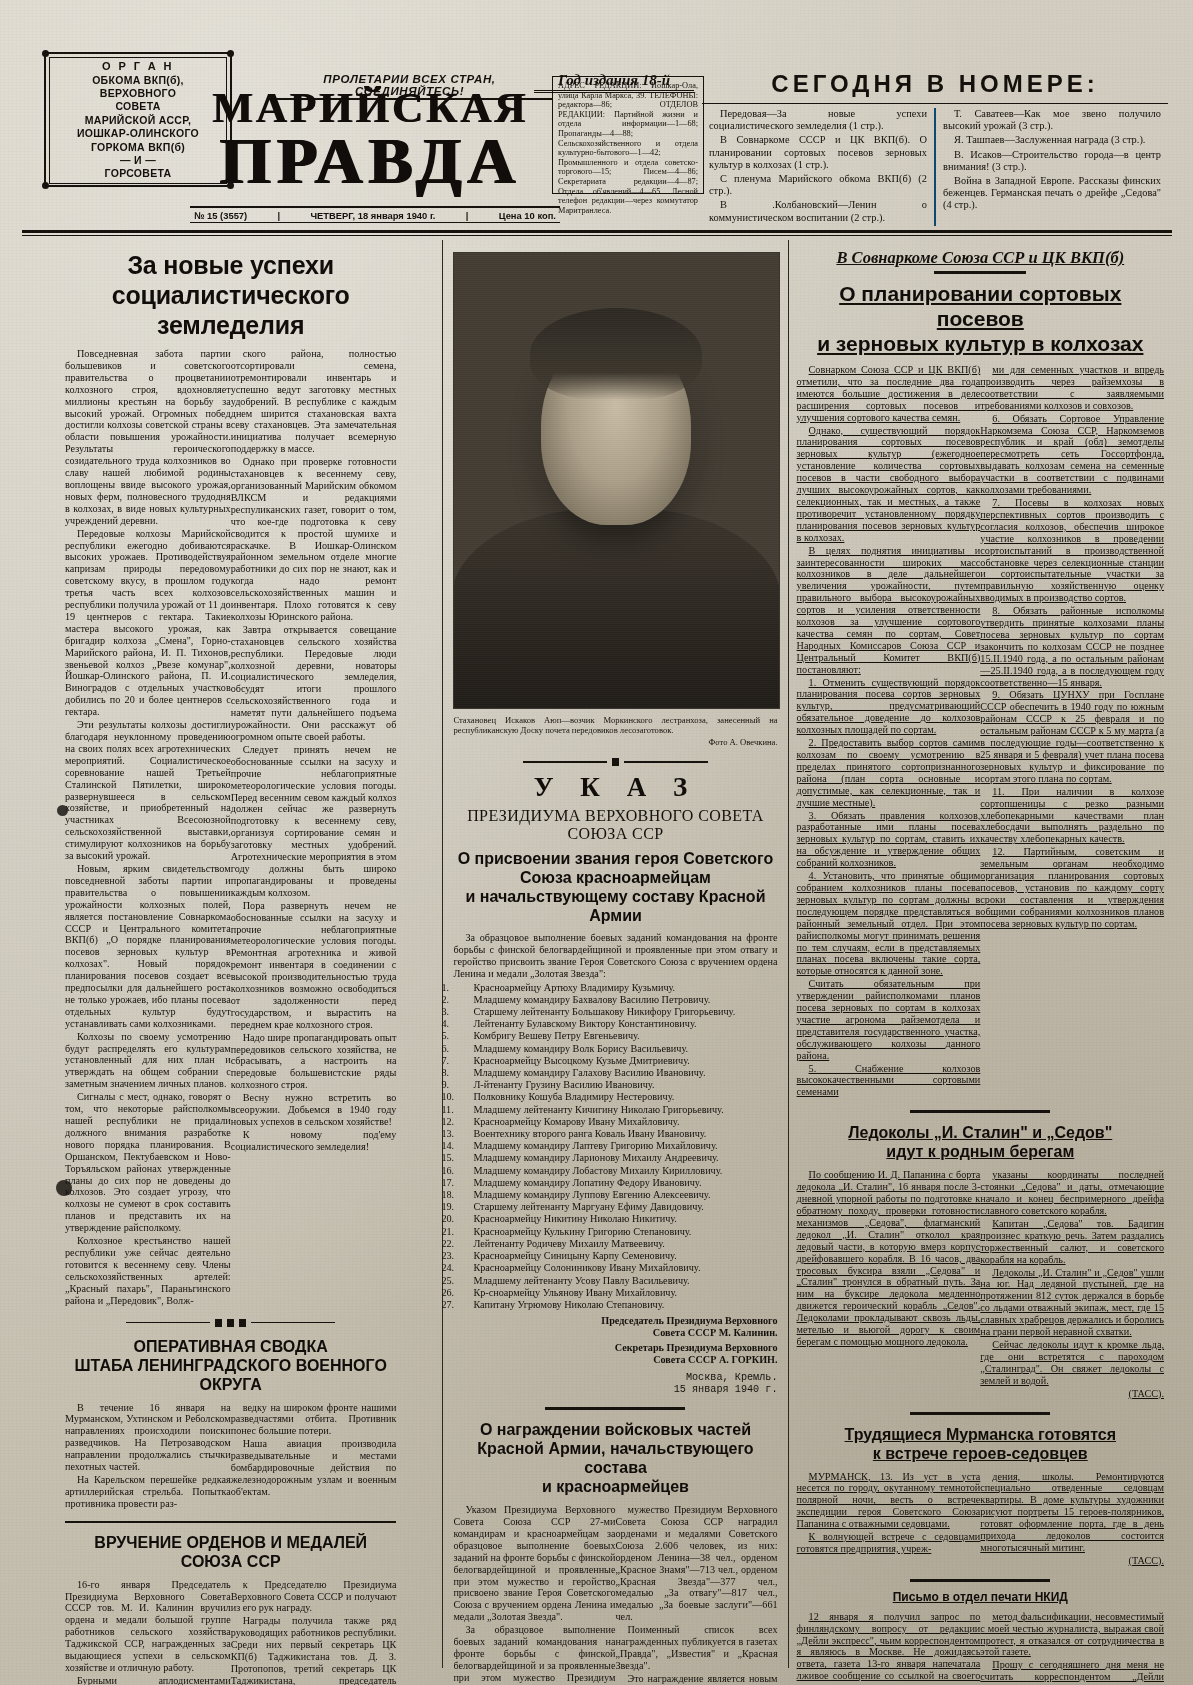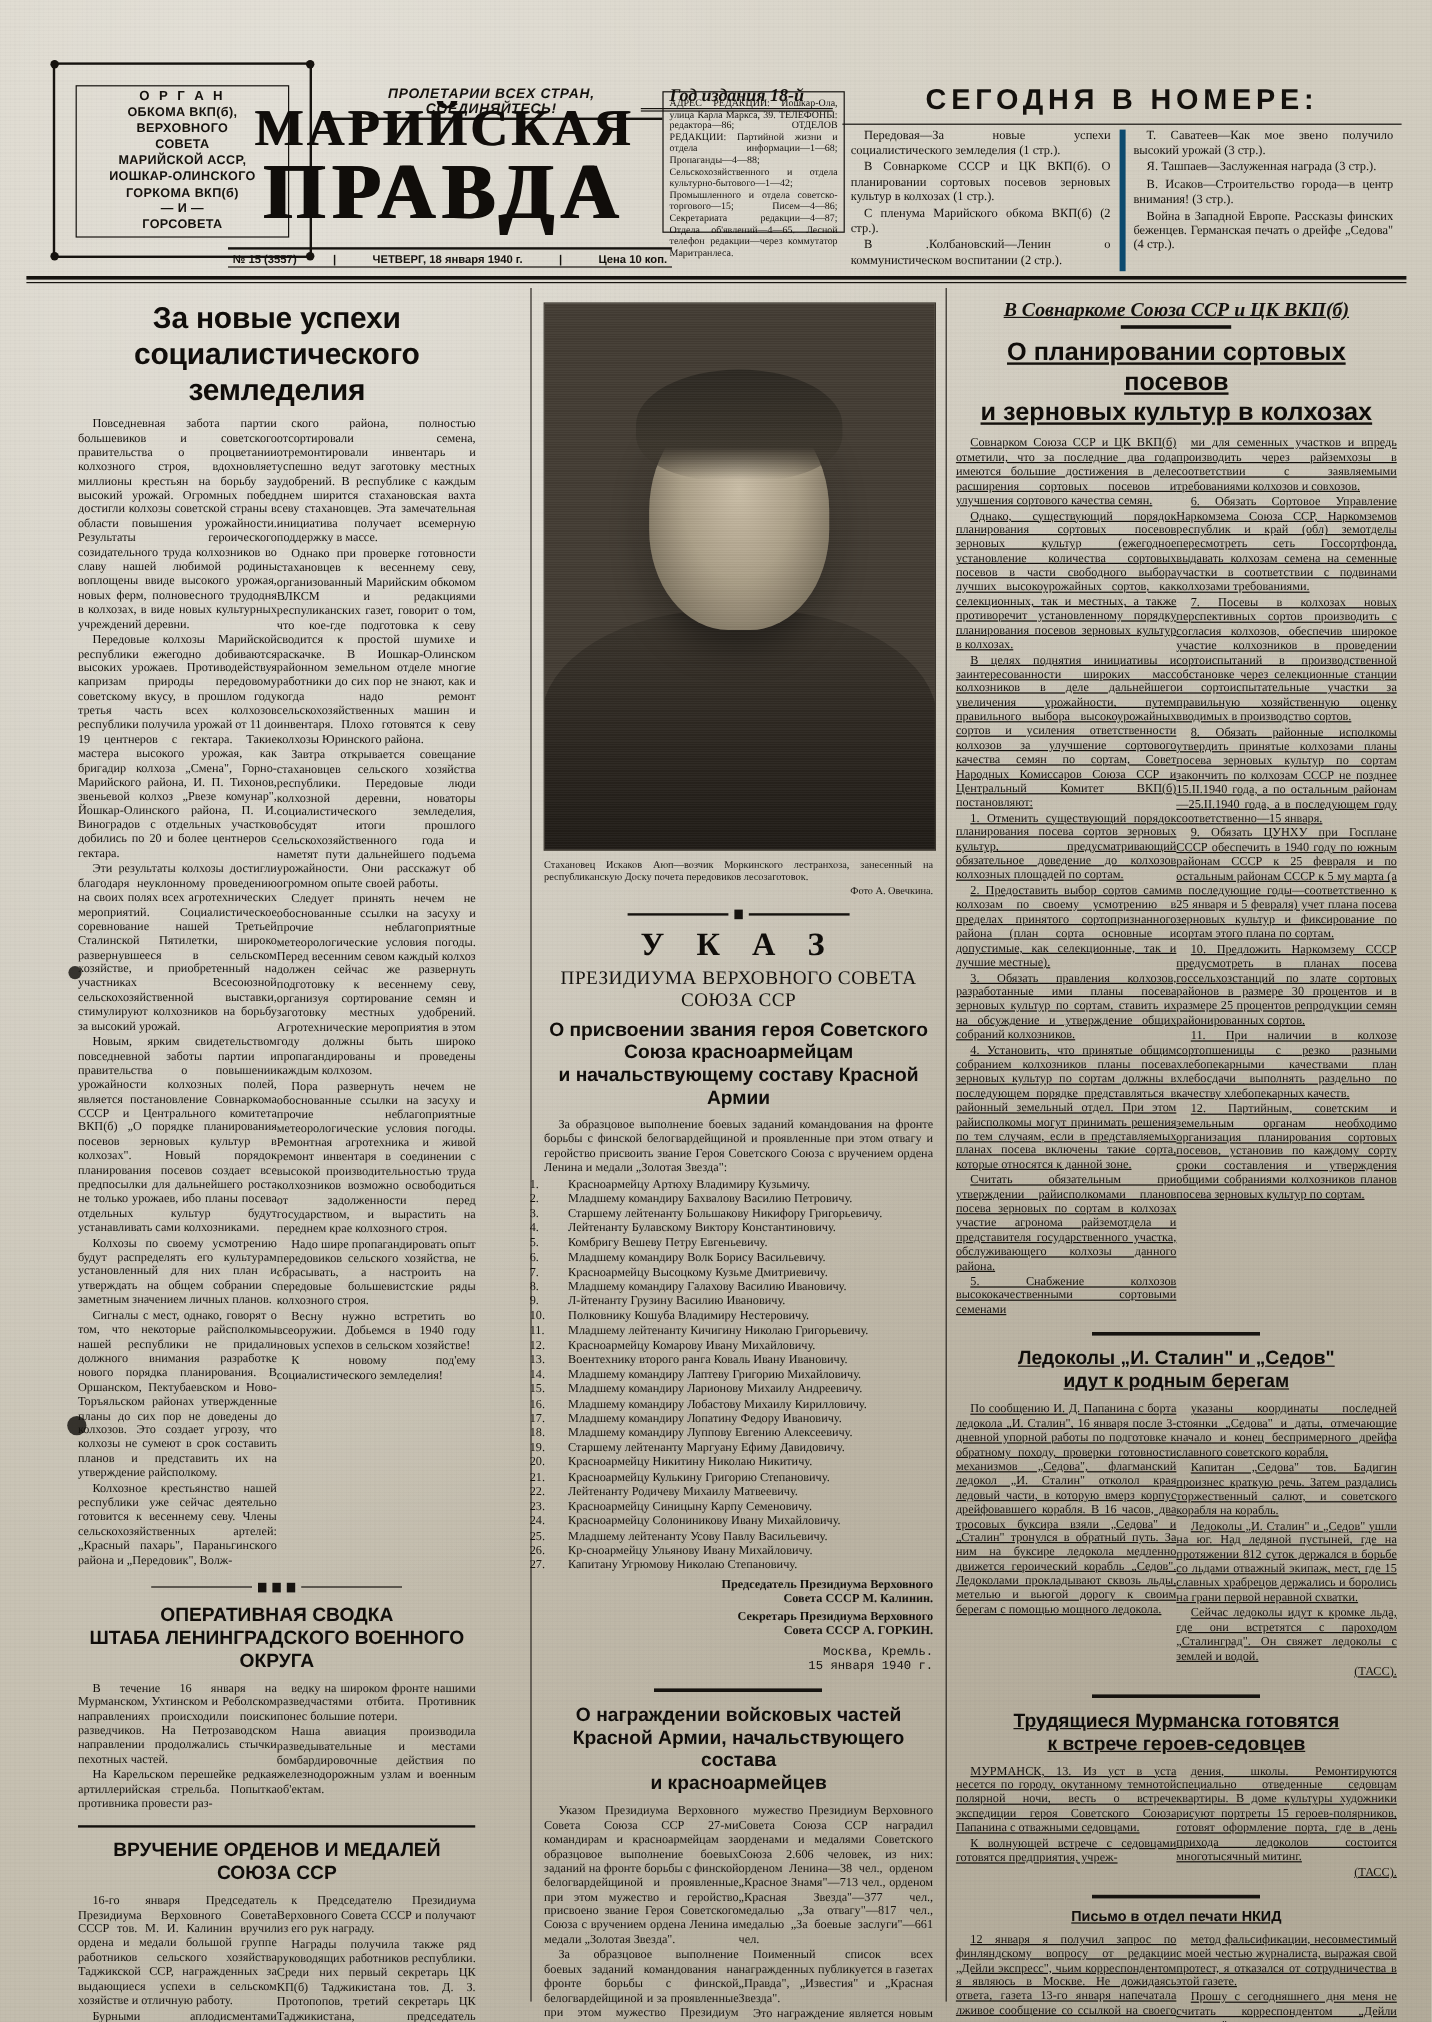--- a/index.html
+++ b/index.html
@@ -24,21 +24,21 @@
     background-image:
       repeating-linear-gradient(0deg, rgba(0,0,0,.05) 0 1px, rgba(255,255,255,0) 1px 3px),
       repeating-linear-gradient(90deg, rgba(0,0,0,.035) 0 1px, rgba(255,255,255,0) 1px 4px);
   }
   .sheet{position:absolute;left:22px;top:18px;width:1150px;height:1650px;}
 
   
   .masthead{position:relative;height:170px;}
   .organ-box{
     position:absolute;left:22px;top:34px;width:178px;height:125px;
-    border:2px solid #16130f;padding:17px;
+    border:2px solid #16130f;padding:3px;
   }
   .organ-box .inner{
     border:1px solid #16130f;height:100%;
     display:flex;flex-direction:column;align-items:center;justify-content:center;
     text-align:center;font-family:"Liberation Sans",sans-serif;
     font-weight:bold;font-size:10.5px;line-height:13.4px;letter-spacing:.3px;
   }
   .organ-box .inner div:first-child{letter-spacing:2.4px;font-size:11px;}
   .corner{position:absolute;width:7px;height:7px;border-radius:50%;background:#16130f;}
 
@@ -67,21 +67,21 @@
 
   .today{
     position:absolute;left:680px;top:52px;width:466px;
   }
   .today h2{
     margin:0 0 5px;text-align:center;font-family:Liberation Sans, sans-serif;
     font-weight:bold;font-size:24px;letter-spacing:4px;
   }
   .today .cols{display:flex;gap:0;border-top:1px solid #16130f;padding-top:4px;}
   .today .c{width:50%;padding:0 7px;font-size:10.4px;line-height:12.2px;text-align:justify;}
-  .today .c:first-child{border-right:5px solid #0c4a6e;}
+  .today .c:first-child{border-right:2px solid #0c4a6e;}
   .today .c p{margin:0 0 2px;text-indent:11px;}
 
   .issuebar{
     position:absolute;left:168px;top:188px;width:362px;
     border-top:2px solid #16130f;border-bottom:1px solid #16130f;
     display:flex;justify-content:space-between;align-items:center;
     font-family:"Liberation Sans",sans-serif;font-size:9.4px;font-weight:bold;padding:2px 4px 1px;
   }
   .issuebar span{white-space:nowrap;}
   .issuebar .sep{font-weight:bold;}
@@ -423,21 +423,20 @@
           <p class="t">4. Установить, что принятые общим собранием колхозников планы посева зерновых культур по сортам должны в последующем порядке представляться в районный земельный отдел. При этом райисполкомы могут принимать решения по тем случаям, если в представляемых планах посева включены такие сорта, которые относятся к данной зоне.</p>
           <p class="t">Считать обязательным при утверждении райисполкомами планов посева зерновых по сортам в колхозах участие агронома райземотдела и представителя государственного участка, обслуживающего колхозы данного района.</p>
           <p class="t">5. Снабжение колхозов высококачественными сортовыми семенами</p>
         </div>
         <div>
           <p class="t">ми для семенных участков и впредь производить через райземхозы в соответствии с заявляемыми требованиями колхозов и совхозов.</p>
           <p class="t">6. Обязать Сортовое Управление Наркомзема Союза ССР, Наркомземов республик и край (обл) земотделы пересмотреть сеть Госсортфонда, выдавать колхозам семена на семенные участки в соответствии с подвинами колхозами требованиями.</p>
           <p class="t">7. Посевы в колхозах новых перспективных сортов производить с согласия колхозов, обеспечив широкое участие колхозников в проведении сортоиспытаний в производственной обстановке через селекционные станции и сортоиспытательные участки за правильную хозяйственную оценку вводимых в производство сортов.</p>
           <p class="t">8. Обязать районные исполкомы утвердить принятые колхозами планы посева зерновых культур по сортам закончить по колхозам СССР не позднее 15.II.1940 года, а по остальным районам—25.II.1940 года, а в последующем году соответственно—15 января.</p>
           <p class="t">9. Обязать ЦУНХУ при Госплане СССР обеспечить в 1940 году по южным районам СССР к 25 февраля и по остальным районам СССР к 5 му марта (а в последующие годы—соответственно к 25 января и 5 февраля) учет плана посева зерновых культур и фиксирование по сортам этого плана по сортам.</p>
-          <p class="t">10. Предложить Наркомзему СССР предусмотреть в планах посева госсельхозстанций по злате сортовых районов в размере 30 процентов и в размере 25 процентов репродукции семян районированных сортов.</p>
           <p class="t">11. При наличии в колхозе сортопшеницы с резко разными хлебопекарными качествами план хлебосдачи выполнять раздельно по качеству хлебопекарных качеств.</p>
           <p class="t">12. Партийным, советским и земельным органам необходимо организация планирования сортовых посевов, установив по каждому сорту сроки составления и утверждения общими собраниями колхозников планов посева зерновых культур по сортам.</p>
         </div>
       </div>
 
       <div class="rule-short"></div>
 
       <h1 class="hl hl-sm">
         <span>Ледоколы „И. Сталин" и „Седов"</span><br>
         <span>идут к родным берегам</span>

